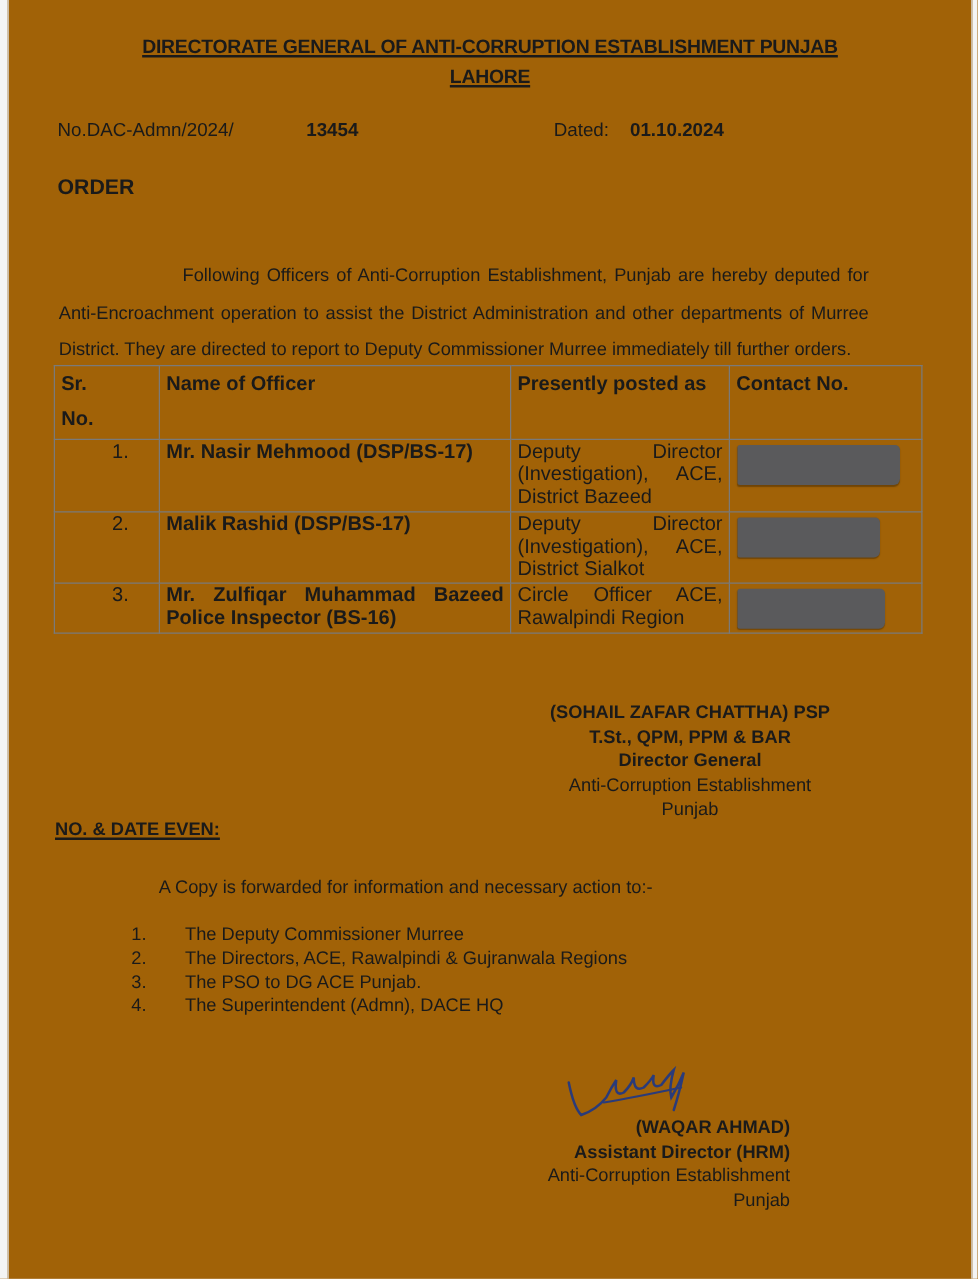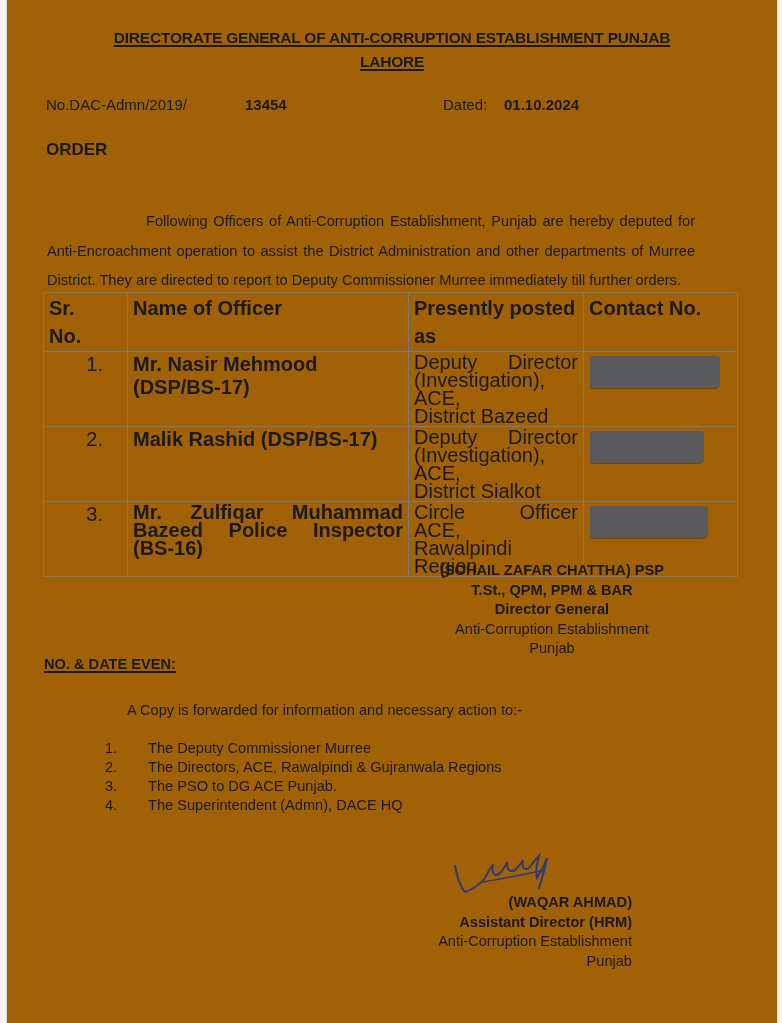--- a/index.html
+++ b/index.html
@@ -13,21 +13,21 @@
   }
   .abs { position:absolute; }
   .hdr {
     left:0; width:100%; text-align:center; font-weight:bold; font-size:15.5px;
     letter-spacing:-0.2px;
   }
   .ul { text-decoration:underline; text-decoration-thickness:1.5px; text-underline-offset:2px; }
   .ref { top:96px; font-size:15px; }
   .para { left:40px; width:648px; font-size:14.6px; line-height:29.5px; text-align:justify; text-align-last:left; }
   table.officers {
-    position:absolute; left:36px; top:292px; width:695px; border-collapse:collapse; font-size:20px;
+    position:absolute; left:36px; top:292px; width:695px; border-collapse:collapse; font-size:16px;
   }
   table.officers td, table.officers th {
     border:1px solid #7a7a7a; vertical-align:top; padding:1px 5px; text-align:left;
   }
   table.officers th { font-weight:bold; height:52px; }
   table.officers th div { line-height:28px; }
   .sr { width:54px; text-align:right !important; padding-right:24px !important; }
   .nm { width:270px; }
   .ps { width:164px;margin-left:31px; }
   .ps-text { text-align:justify; text-align-last:justify; line-height:18px; }
@@ -44,21 +44,21 @@
   .b { font-weight:bold; }
 </style>
 </head>
 <body>
 
 <div class="page">
 
   <div class="abs hdr ul" style="top:29px;">DIRECTORATE GENERAL OF ANTI-CORRUPTION ESTABLISHMENT PUNJAB</div>
   <div class="abs hdr ul" style="top:53px;">LAHORE</div>
 
-  <div class="abs ref" style="left:39px;">No.DAC-Admn/2019/</div>
+  <div class="abs ref" style="left:39px;">No.DAC-Admn/2024/</div>
   <div class="abs ref b" style="left:238px;text-align:center;">13454</div>
   <div class="abs ref" style="left:436px;">Dated:</div>
   <div class="abs ref b" style="left:497px;">01.10.2024</div>
 
   <div class="abs b" style="left:39px; top:140px; font-size:17px;">ORDER</div>
 
   <div class="abs para" style="top:175px; text-indent:99px;margin-top:32px;">Following Officers of Anti-Corruption Establishment, Punjab are hereby deputed for Anti-Encroachment operation to assist the District Administration and other departments of Murree District. They are directed to report to Deputy Commissioner Murree immediately till further orders.</div>
 
   <table class="officers">
     <tbody>

